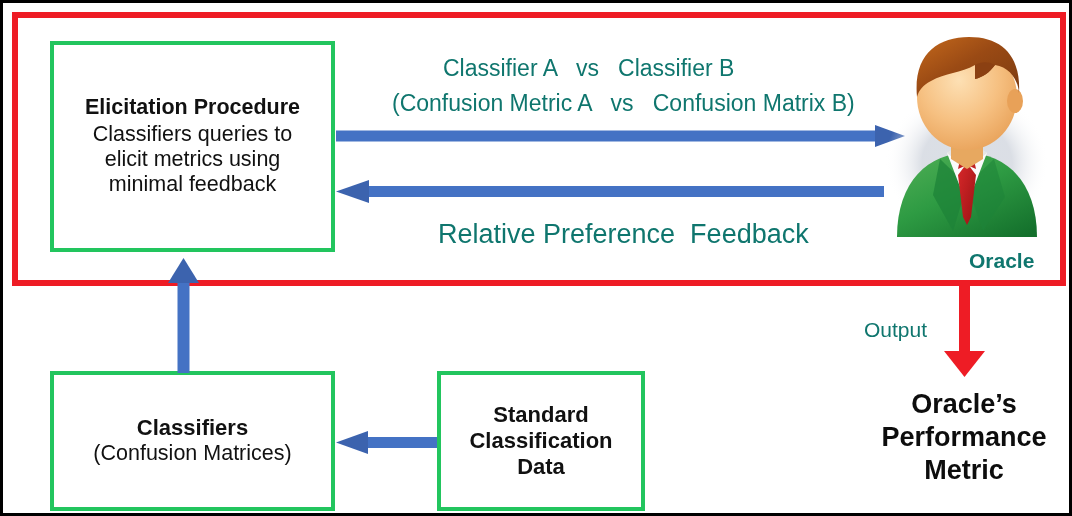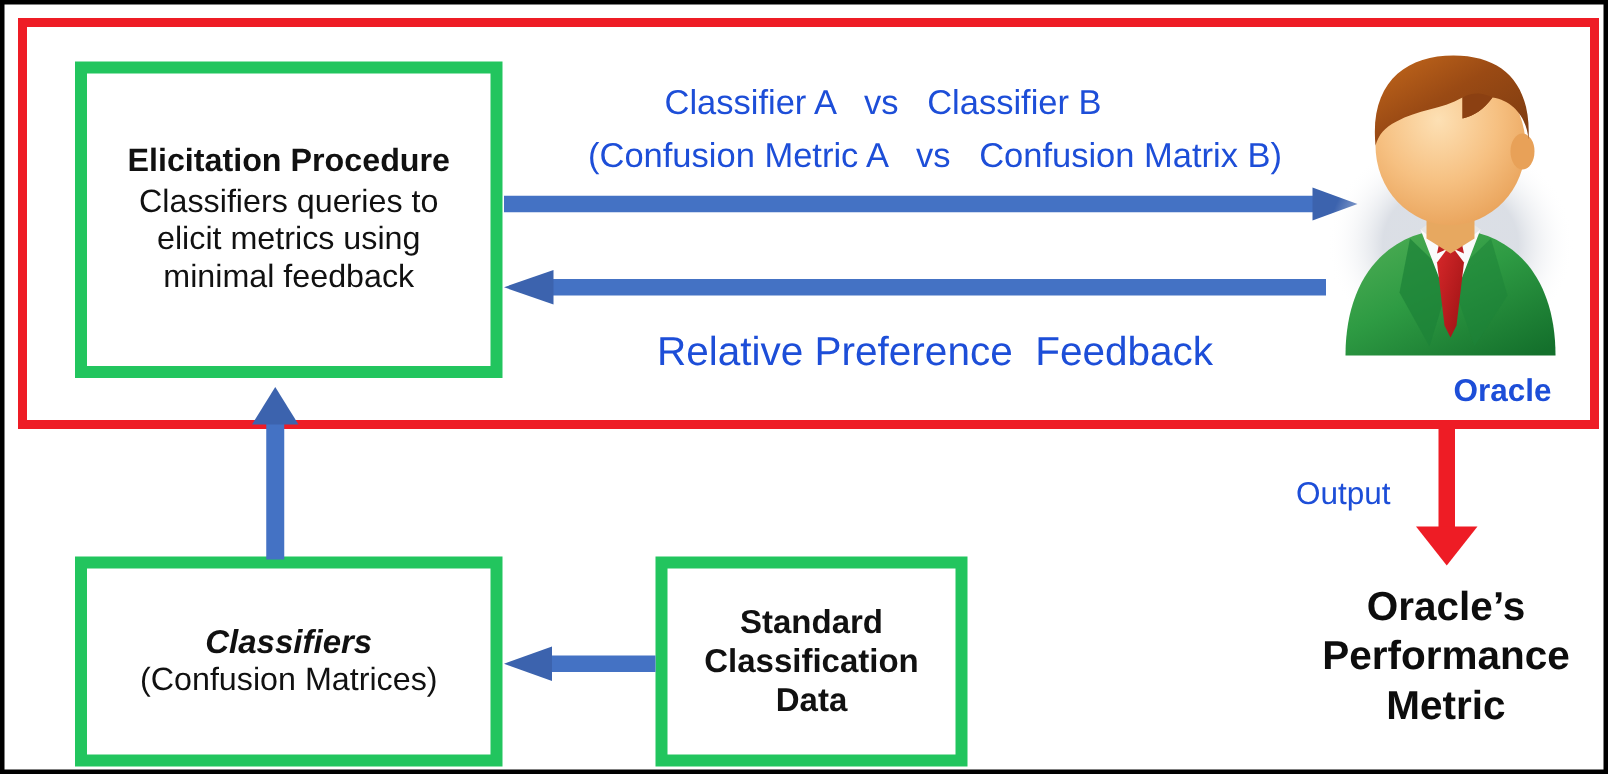--- a/index.html
+++ b/index.html
@@ -27,21 +27,21 @@
     height: 274px;
     border: 6px solid #EE1C25;
     box-sizing: border-box;
     background: transparent;
   }
 
   
   .box {
     position: absolute;
     box-sizing: border-box;
-    border: 8px solid #22c55e;
+    border: 4px solid #22c55e;
     background: #ffffff;
     display: flex;
     flex-direction: column;
     align-items: center;
     justify-content: center;
     text-align: center;
     color: #111111;
     line-height: 1.18;
   }
   .box .ttl {
@@ -58,21 +58,21 @@
   }
   #elicitation-box .ttl { font-size: 21.5px; margin-bottom: 1px; }
 
   #classifiers-box {
     left: 47px;
     top: 368px;
     width: 285px;
     height: 140px;
     font-size: 21.5px;
   }
-  #classifiers-box .ttl { font-size: 22px; margin-bottom: 0; font-style: italic; }
+  #classifiers-box .ttl { font-size: 22px; margin-bottom: 0; }
 
   #data-box {
     left: 434px;
     top: 368px;
     width: 208px;
     height: 140px;
     font-size: 22px;
     font-weight: bold;
   }
 
@@ -81,21 +81,21 @@
     position: absolute;
     left: 0; top: 0;
     width: 1072px;
     height: 516px;
     pointer-events: none;
   }
 
   
   .label {
     position: absolute;
-    color: #1d4ed8;
+    color: #0f766e;
     white-space: pre;
   }
   #query-line-1 {
     left: 440px;
     top: 52px;
     font-size: 23px;
   }
   #query-line-2 {
     left: 389px;
     top: 87px;

